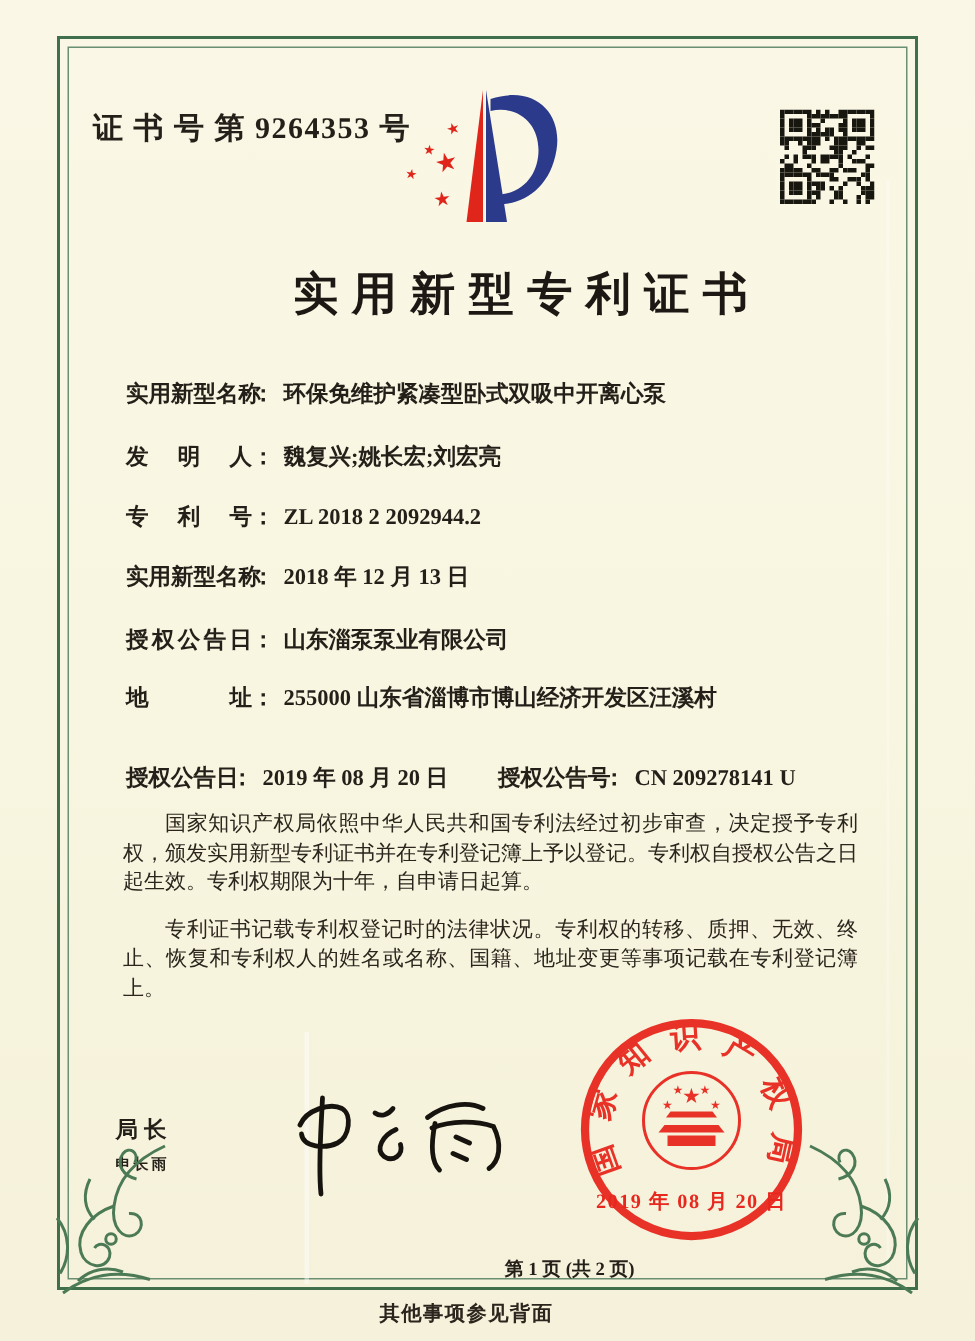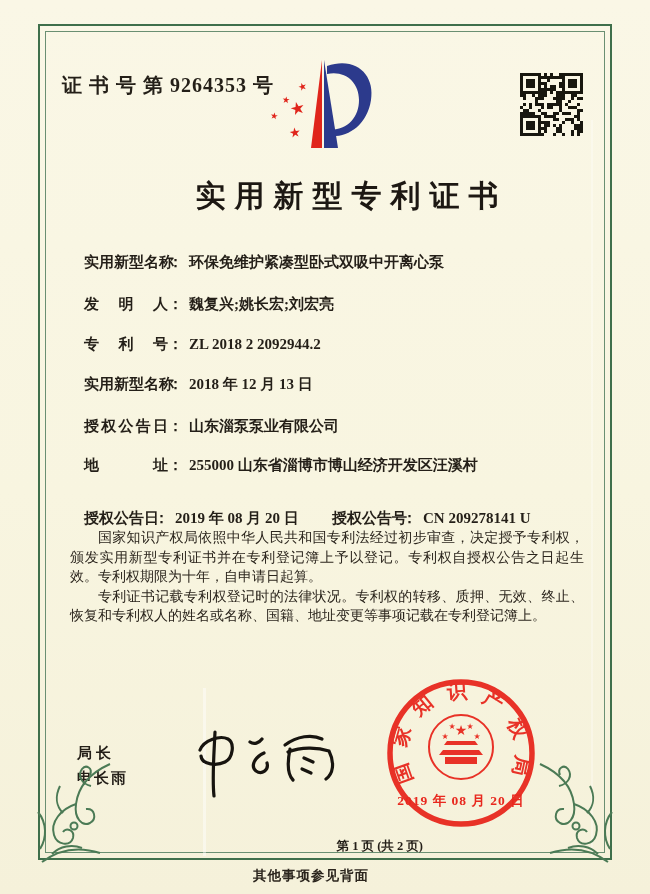--- a/index.html
+++ b/index.html
@@ -22,24 +22,24 @@
     font-size:30px;font-weight:700;letter-spacing:9px;text-indent:9px;color:#1d1813;padding-left:44px;}
   
   .row{position:absolute;left:72px;width:520px;font-size:15px;font-weight:700;white-space:nowrap;margin-left:12px;}
   .lbl{display:inline-block;width:84px;text-align:justify;text-align-last:justify;vertical-align:top;}
   .lbl-sm{display:inline-block;width:70px;text-align:justify;text-align-last:justify;vertical-align:top;}
   .colon{margin-right:6px;}
   .pair2{position:absolute;left:248px;top:0;white-space:nowrap;}
   
   .paras{position:absolute;left:70px;top:528px;width:514px;font-size:14px;line-height:19.5px;
     text-align:justify;color:#2b251d;font-weight:500;}
-  .paras p{margin:0;text-indent:2em;}
+  .paras p{margin:12px;text-indent:2em;}
   
   .signer-title{position:absolute;left:77px;top:744px;font-size:15px;font-weight:700;letter-spacing:4px;}
-  .signer-name{position:absolute;left:77px;top:769px;font-size:15px;font-weight:700;letter-spacing:2px;}
+  .signer-name{position:absolute;left:77px;top:769px;font-size:10px;font-weight:700;letter-spacing:2px;}
   .signature{position:absolute;left:188px;top:716px;}
   
   .seal{position:absolute;left:382px;top:673px;width:160px;height:160px;opacity:.95;}
   .seal-date{position:absolute;left:396px;top:792px;width:130px;text-align:center;
     color:#e8281e;font-size:13.5px;font-weight:700;letter-spacing:1px;}
   
   .page-info{position:absolute;left:183px;top:838px;width:240px;text-align:right;font-size:12.5px;font-weight:600;}
   .back-note{position:absolute;left:253px;top:867px;font-size:13.5px;font-weight:600;color:#2b251d;letter-spacing:1px;}
   
   .flourish{position:absolute;top:750px;width:114px;height:120px;}

